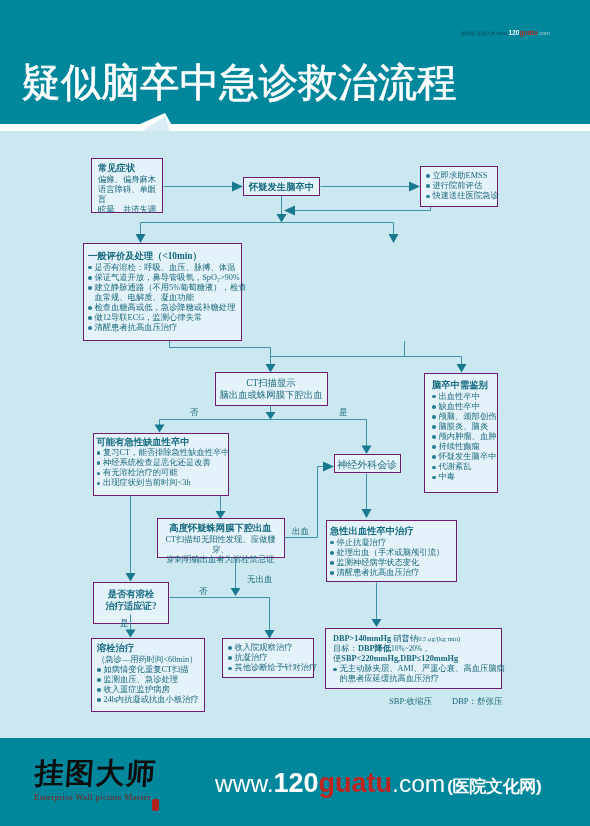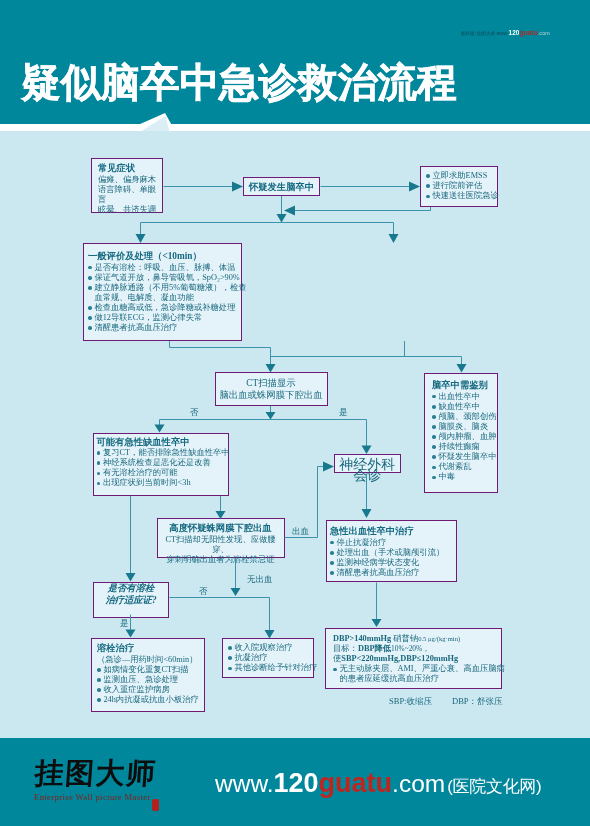--- a/index.html
+++ b/index.html
@@ -4,40 +4,40 @@
 <title>poster</title>
 <style>
   html,body{margin:0;padding:0;}
   body{width:590px;height:826px;background:#00879C;
        font-family:"Liberation Serif",serif;overflow:hidden;}
   .poster{position:relative;width:590px;height:826px;background:#00879C;}
 
   
   .hdr{position:absolute;left:0;top:0;width:590px;height:124px;background:#00879C;}
   .hdr-title{position:absolute;left:0;top:62px;width:478px;text-align:center;
-      font-family:"DejaVu Sans",sans-serif;font-weight:bold;font-size:39.6px;color:#ffffff;
+      font-family:"DejaVu Sans",sans-serif;font-weight:normal;font-size:39.6px;color:#ffffff;
       line-height:40px;-webkit-text-stroke:0.65px #ffffff;}
   .copyright{position:absolute;right:40px;top:28.5px;font-size:4.6px;color:#0a4752;
       font-family:"Liberation Sans",sans-serif;letter-spacing:.15px;white-space:nowrap;}
   .copyright .c120{color:#ffffff;font-weight:bold;font-size:6.4px;}
   .copyright .cg{color:#b02b26;font-weight:bold;font-size:6.4px;}
   .copyright .ccom{color:#bfd7dc;font-size:5.4px;}
 
   .whiteband{position:absolute;left:0;top:124px;width:590px;height:7px;background:#ffffff;}
 
   
   .body{position:absolute;left:0;top:131px;width:590px;height:607px;background:#CBE8F1;}
 
   
   .ftr{position:absolute;left:0;top:747px;width:590px;height:79px;background:#00879C;overflow:visible;}
   .ftr-url{position:absolute;left:215px;top:21px;font-family:"Liberation Sans",sans-serif;
       font-size:24.5px;color:#ffffff;letter-spacing:0px;white-space:nowrap;}
   .ftr-url .u120{font-weight:bold;font-size:27px;}
   .ftr-url .uguatu{font-weight:bold;font-size:27px;color:#c0241f;}
-  .ftr-url .usuf{font-size:17px;font-weight:normal;letter-spacing:-0.3px;margin-left:2px;}
+  .ftr-url .usuf{font-size:17px;font-weight:bold;letter-spacing:-0.3px;margin-left:2px;}
   .logo-cn{position:absolute;left:36px;top:7px;font-family:"DejaVu Serif",serif;
       font-size:29px;font-weight:bold;color:#0d0d0d;letter-spacing:1.5px;
       transform:skewX(-4deg);transform-origin:left top;}
   .logo-seal{position:absolute;left:152px;top:52px;width:7px;height:12px;
       background:#b3201d;border-radius:2px;}
   .logo-en{position:absolute;left:34px;top:45px;font-family:"Liberation Serif",serif;
       font-size:8.6px;color:#8a1d16;letter-spacing:.38px;}
 
   
   .box{position:absolute;background:#E4F2F9;border:1px solid #701a75;box-sizing:border-box;
@@ -120,39 +120,39 @@
   </div>
 
   <div class="box" style="left:92.5px;top:432.5px;width:136px;height:63.5px;padding:3px 0 0 3px;">
     <div class="bt">可能有急性缺血性卒中</div>
     <div class="bul">复习CT，能否排除急性缺血性卒中</div>
     <div class="bul">神经系统检查是恶化还是改善</div>
     <div class="bul">有无溶栓治疗的可能</div>
     <div class="bul">出现症状到当前时间&lt;3h</div>
   </div>
 
-  <div class="box ctr" style="left:334px;top:454px;width:66.5px;height:19px;padding-top:4px;font-size:14px;line-height:11px;">
+  <div class="box ctr" style="left:334px;top:454px;width:66.5px;height:19px;padding-top:4px;font-size:10px;line-height:11px;">
     <div>神经外科会诊</div>
   </div>
 
   <div class="box" style="left:326px;top:520px;width:131px;height:62px;padding:5px 0 0 3px;">
     <div class="bt">急性出血性卒中治疗</div>
     <div class="bul">停止抗凝治疗</div>
     <div class="bul">处理出血（手术或脑颅引流）</div>
     <div class="bul">监测神经病学状态变化</div>
     <div class="bul">清醒患者抗高血压治疗</div>
   </div>
 
   <div class="box ctr" style="left:156.5px;top:518px;width:128px;height:40px;padding-top:4px;">
     <div class="bt">高度怀疑蛛网膜下腔出血</div>
     <div>CT扫描却无阳性发现、应做腰穿、</div>
     <div>穿刺明确出血者为溶栓禁忌证</div>
   </div>
 
-  <div class="box ctr" style="left:93px;top:582px;width:76px;height:36px;font-style:italic;">
+  <div class="box ctr" style="left:93px;top:582px;width:76px;height:42px;padding-top:6px;">
     <div class="bt">是否有溶栓</div>
     <div class="bt">治疗适应证?</div>
   </div>
 
   <div class="box" style="left:91px;top:638px;width:114px;height:74px;padding:4px 0 0 5px;">
     <div class="bt">溶栓治疗</div>
     <div>（急诊—用药时间&lt;60min）</div>
     <div class="bul">如病情变化重复CT扫描</div>
     <div class="bul">监测血压、急诊处理</div>
     <div class="bul">收入重症监护病房</div>

